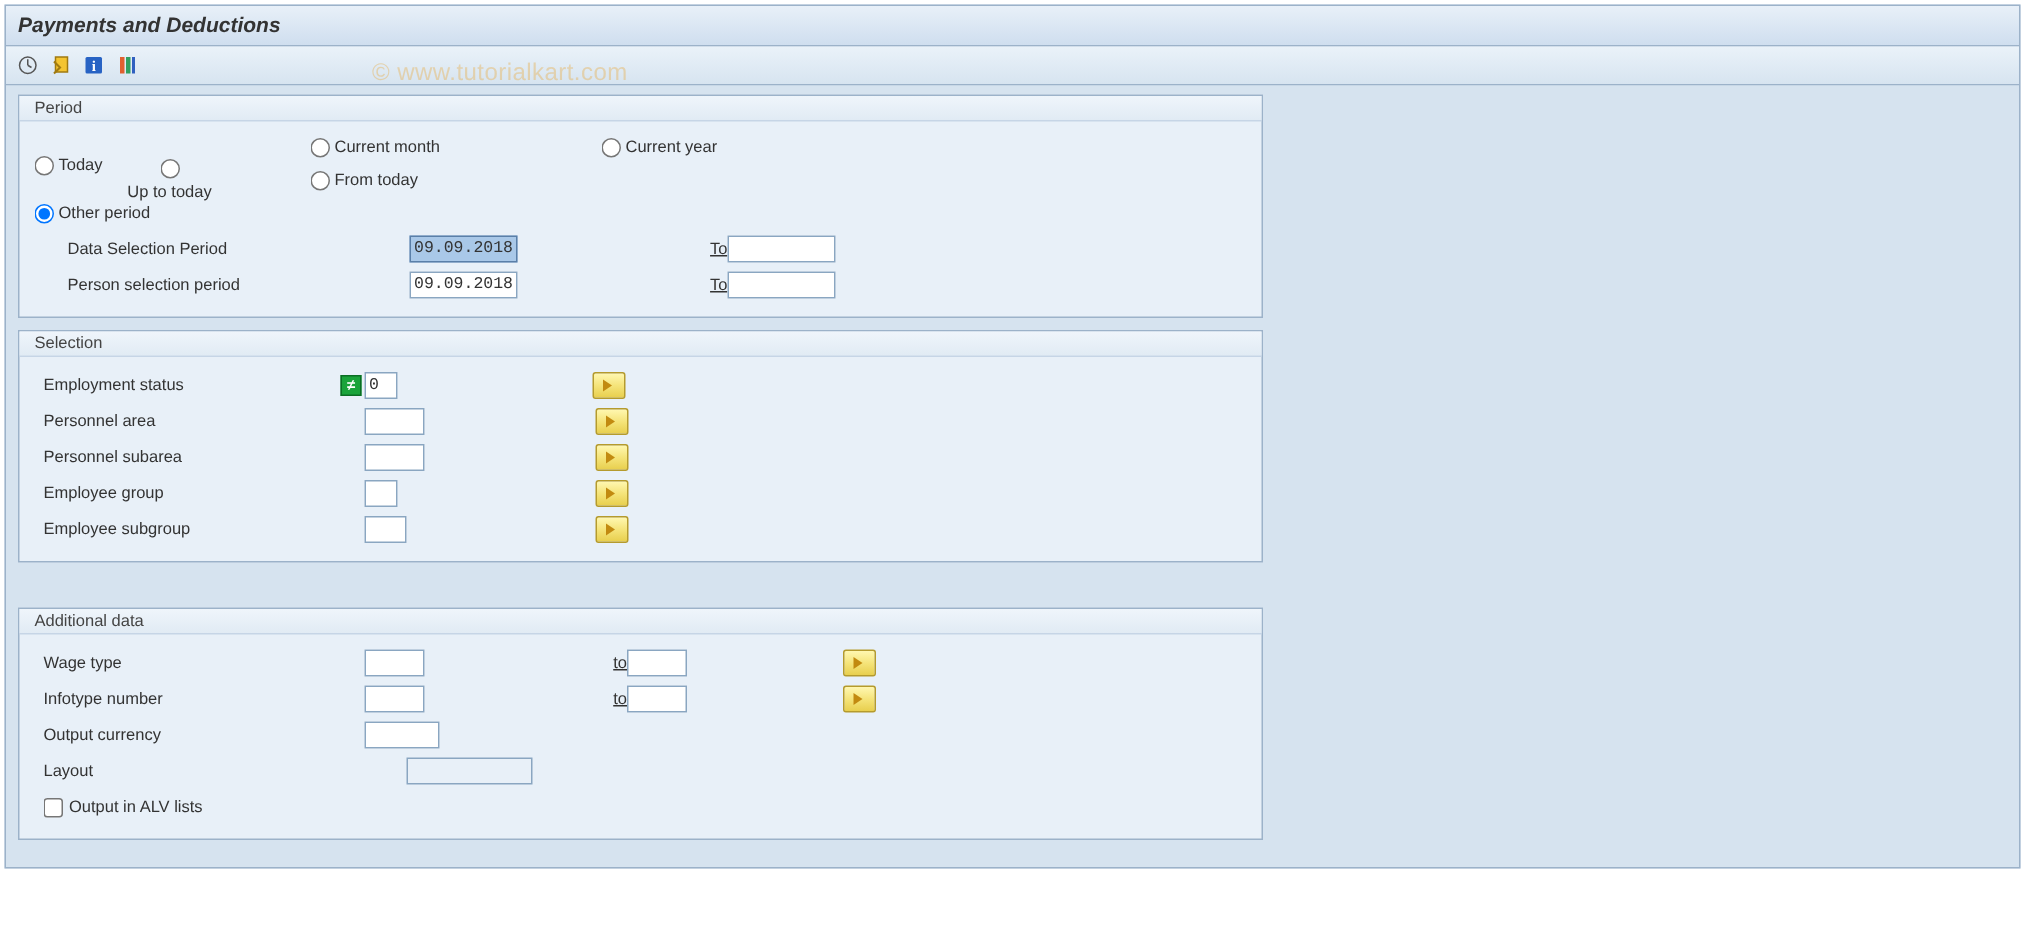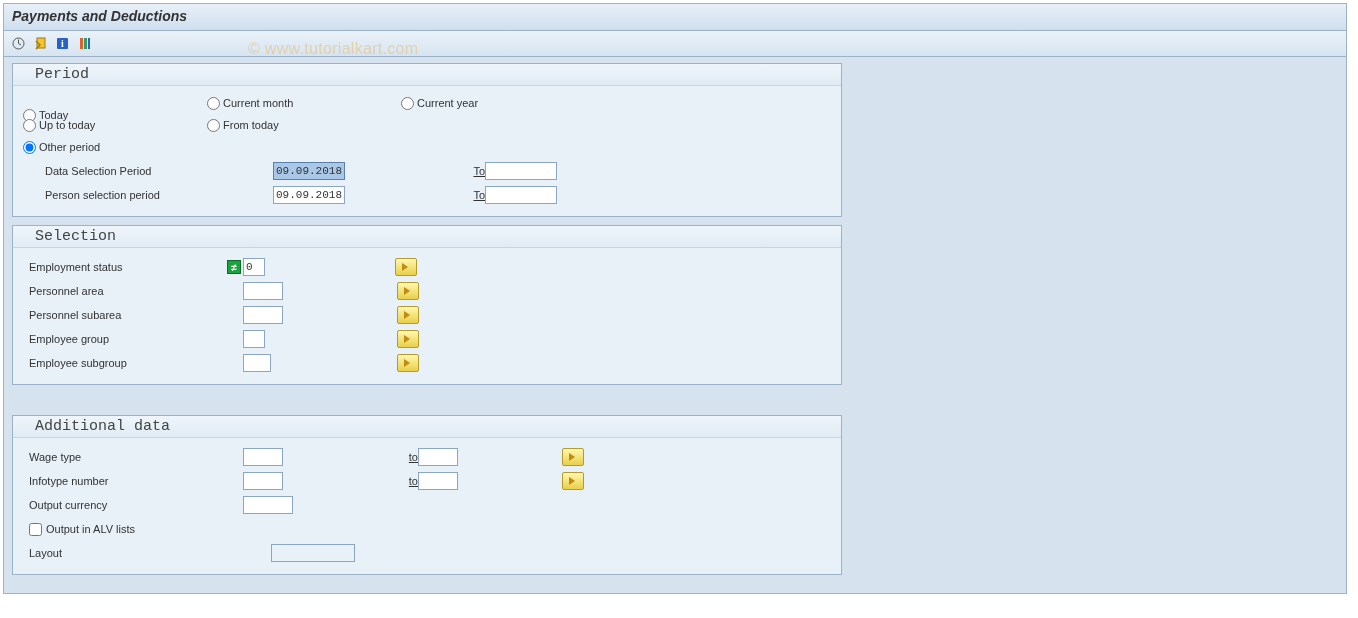--- a/index.html
+++ b/index.html
@@ -81,25 +81,24 @@
     display:flex; align-items:center; justify-content:center;
   }
   .group {
     border: 1px solid #9cb2c9;
     background: #e8f0f8;
     margin-bottom: 8px;
     width: 830px;
   }
   .group-hdr {
     border-bottom: 1px solid #c6d5e6;
-    padding: 2px 22px;
-    font-size: 15px;
+    padding: 2px 10px;
+    font-size: 11px;
     color: #444;
     background: linear-gradient(to bottom,#eff5fb,#e1ebf4);
-    font-family: Liberation Mono, monospace;
   }
   .group-body {
     padding: 6px 10px 10px 10px;
   }
   .radio-row { display:flex; align-items:center; height:22px; gap:4px;}
   .radio-row label { margin-right: 80px; display:flex; align-items:center; gap:3px; cursor:pointer;}
   .field-row { display:flex; align-items:center; height:22px; margin-top:2px;}
   .lbl { width: 220px; padding-left: 6px;}
   .lbl.indent { padding-left: 22px; width: 250px;}
   .lbl2 { width: 70px; text-align: right; padding-left: 10px; text-decoration: underline;}
@@ -192,21 +191,21 @@
           <label style="width:190px;margin-right:0;">
             <input type="radio" name="period" style="">
             <span>Current month</span>
           </label>
           <label>
             <input type="radio" name="period" style="">
             <span>Current year</span>
           </label>
         </div>
         <div class="radio-row">
-          <label style="width:180px;margin-right:0;">
+          <label style="width:180px;margin-right:0;flex-direction:column;">
             <input type="radio" name="period" style="">
             <span>Up to today</span>
           </label>
           <label>
             <input type="radio" name="period" style="">
             <span>From today</span>
           </label>
         </div>
         <div class="radio-row">
           <label>
@@ -317,29 +316,29 @@
               <svg width="10" height="10">
                 <path d="M1 1 L7 5 L1 9 Z" fill="#c28a10"></path>
               </svg>
             </div>
         </div>
         <div class="field-row">
           <span class="lbl">Output currency</span>
           <input type="text" class="box w-50" value="" style="">
         </div>
         <div class="field-row">
+          <span class="lbl">Layout</span>
+          <span style="width:28px;"></span>
+          <input type="text" class="box ro w-lay" readonly="" value="" style="">
+        </div>
+        <div class="field-row">
           <span style="padding-left:6px;display:flex;align-items:center;">
             <input type="checkbox" style="">
             <span>Output in ALV lists</span>
           </span>
         </div>
-        <div class="field-row">
-          <span class="lbl">Layout</span>
-          <span style="width:28px;"></span>
-          <input type="text" class="box ro w-lay" readonly="" value="" style="">
-        </div>
       </div>
     </div>
 
   </div>
 </div>
 
 <div class="watermark">© www.tutorialkart.com</div>
 
 </body></html>

